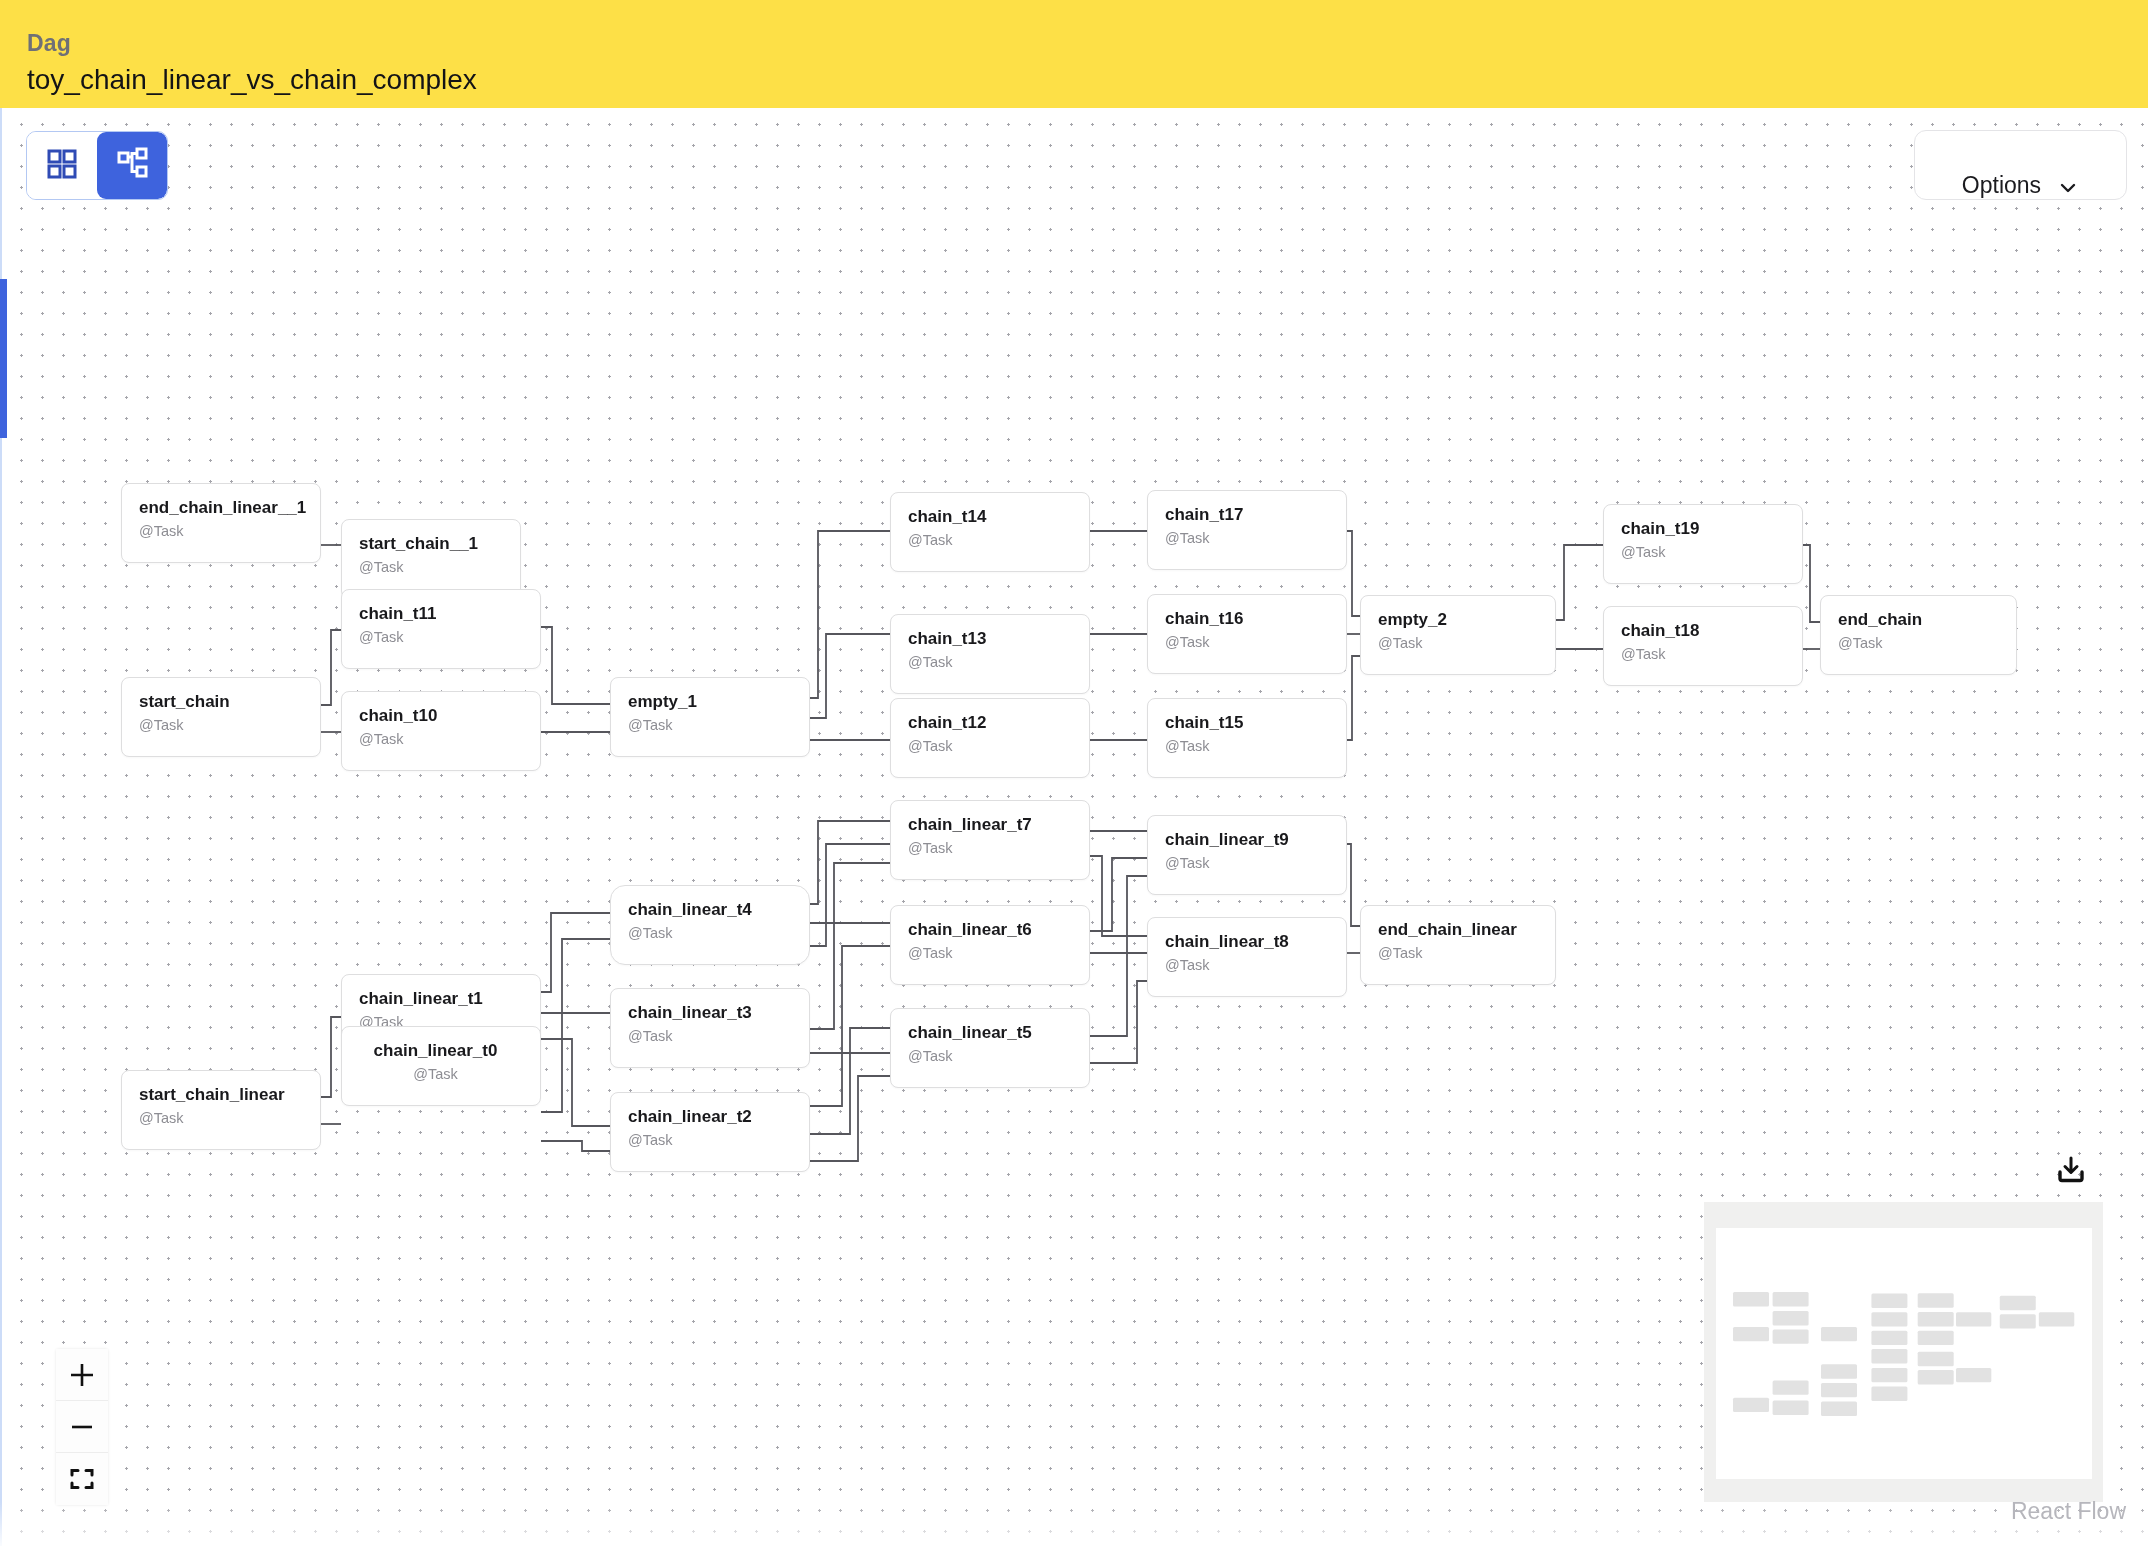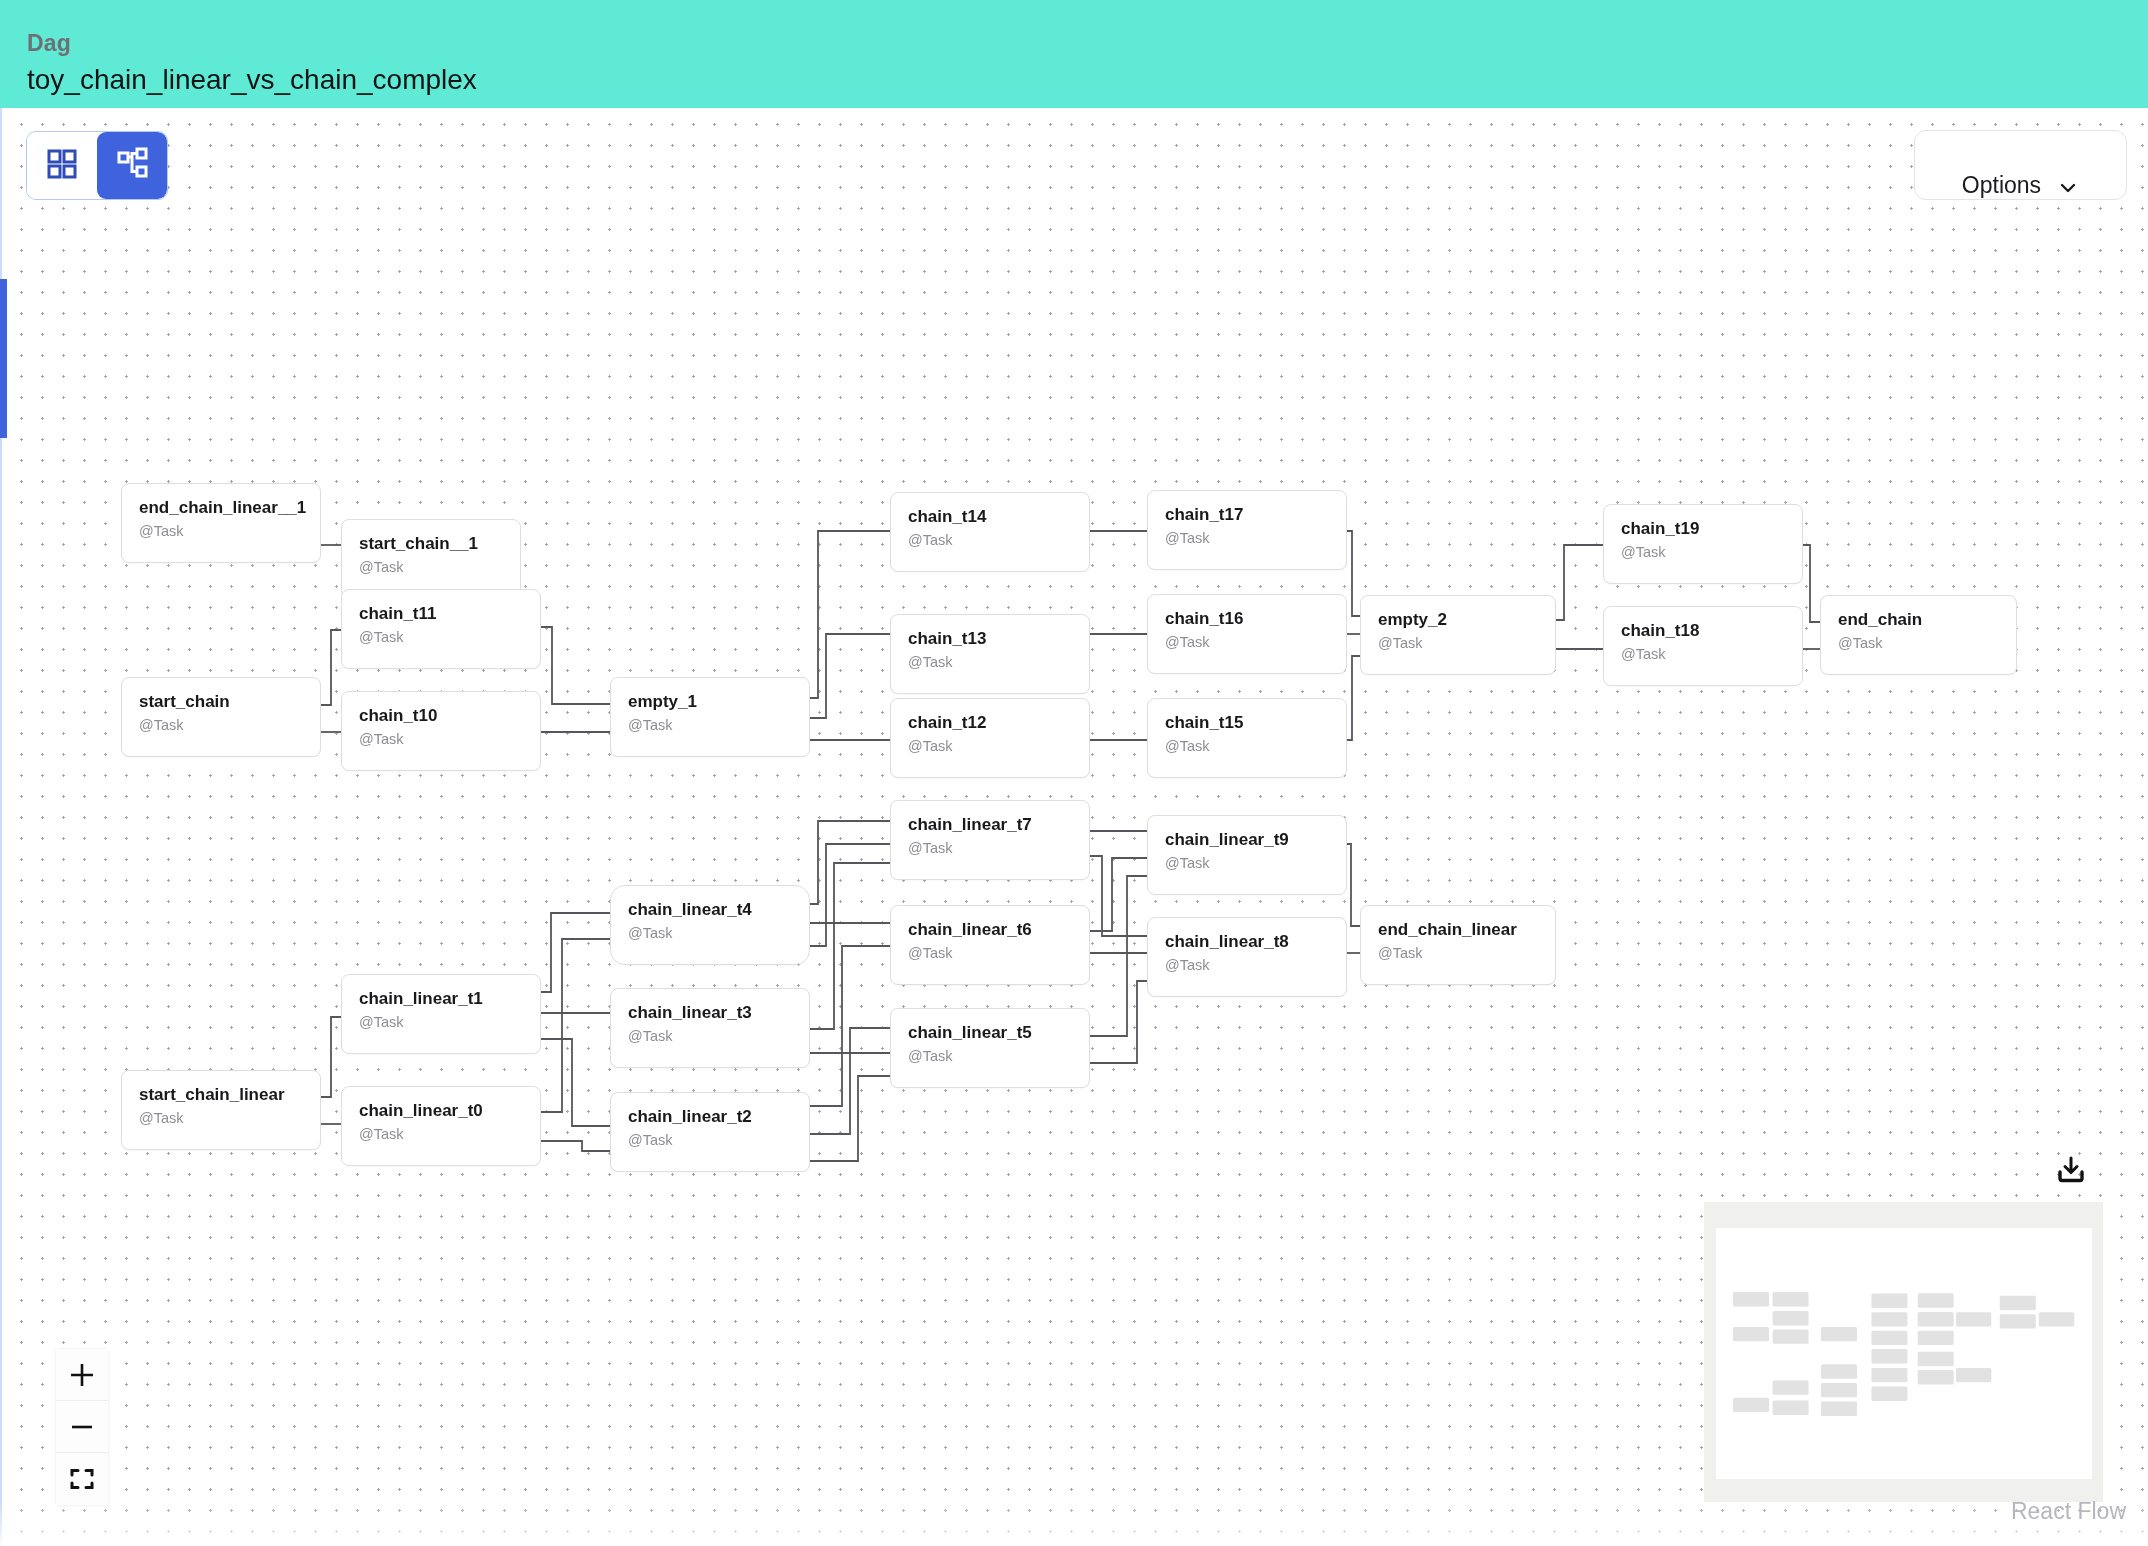--- a/index.html
+++ b/index.html
@@ -3,21 +3,21 @@
 <meta charset="utf-8">
 <style>
   * { margin:0; padding:0; box-sizing:border-box; }
   html,body { width:2148px; height:1546px; }
   body {
     position:relative; overflow:hidden; background:#ffffff;
     font-family:"Liberation Sans", sans-serif;
     -webkit-font-smoothing:antialiased;
   }
   
-  .header { position:absolute; left:0; top:0; right:0; height:108px; background:#5eead4; z-index:6; }
+  .header { position:absolute; left:0; top:0; right:0; height:108px; background:#fde047; z-index:6; }
   .kicker { position:absolute; left:27px; top:30px; font-size:23px; font-weight:bold; color:#6f7076; letter-spacing:.2px; }
   .dag-title { position:absolute; left:27px; top:64px; font-size:28px; color:#131316; }
 
   
   .canvas {
     position:absolute; left:0; top:108px; right:0; bottom:0;
     background-color:#fff;
     background-image:radial-gradient(circle, #a5a5ab 1.2px, transparent 1.4px);
     background-size:21px 21px; background-position:9px 6px;
     border-left:2px solid #ccdcf8;
@@ -226,21 +226,21 @@
       <div class="st">@Task</div>
     </div>
     <div class="node" style="left: 890px; top: 1008px; width: 200px; height: 80px;">
       <div class="t">chain_linear_t5</div>
       <div class="st">@Task</div>
     </div>
     <div class="node" style="left: 121px; top: 1070px; width: 200px; height: 80px;">
       <div class="t">start_chain_linear</div>
       <div class="st">@Task</div>
     </div>
-    <div class="node" style="left: 341px; top: 1086px; width: 200px; height: 80px;">
+    <div class="node" style="left: 341px; top: 1026px; width: 200px; height: 80px; text-align: center;">
       <div class="t">chain_linear_t0</div>
       <div class="st">@Task</div>
     </div>
     <div class="node" style="left: 610px; top: 1092px; width: 200px; height: 80px;">
       <div class="t">chain_linear_t2</div>
       <div class="st">@Task</div>
     </div>
   </div>
 
 <div class="view-toggle">

